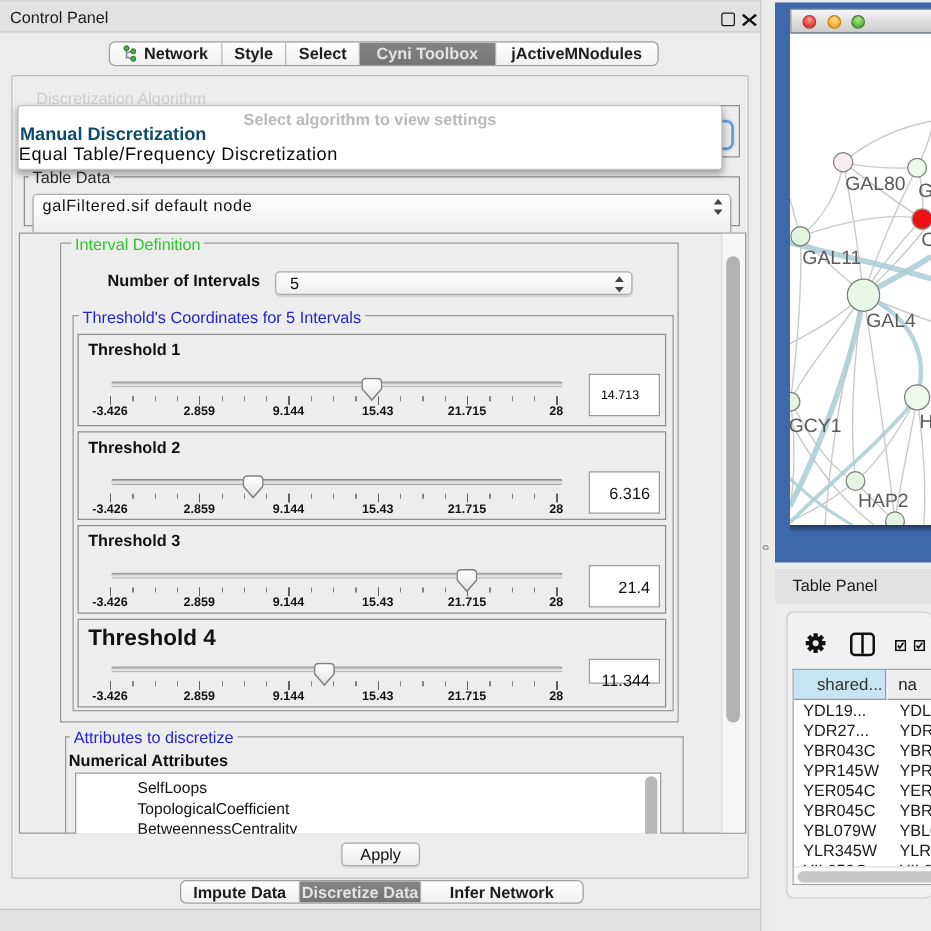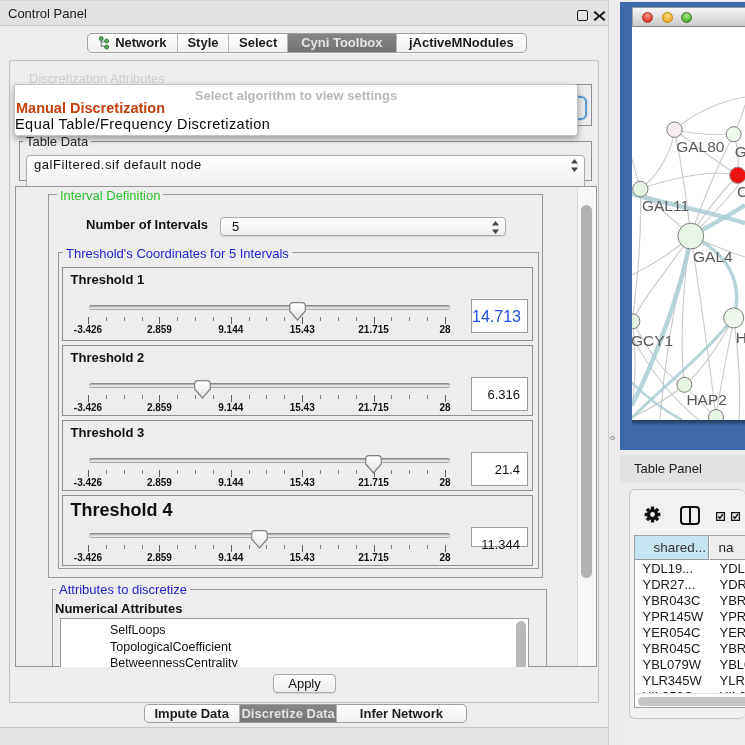--- a/index.html
+++ b/index.html
@@ -27,21 +27,21 @@
             <circle cx="8.6" cy="5" r="2" fill="#53a858" stroke="#2c7031" stroke-width="0.8"></circle>
             <circle cx="8.6" cy="11" r="2" fill="#53a858" stroke="#2c7031" stroke-width="0.8"></circle>
           </svg>Network</div>
 <div class="seg" style="width:52px;border-right:1px solid #b5b5b5;">Style</div>
 <div class="seg" style="width:59px;border-right:1px solid #b5b5b5;">Select</div>
 <div class="seg segdark" style="width:109px;border-right:1px solid #b5b5b5;">Cyni Toolbox</div>
 <div class="seg" style="width:130px;">jActiveMNodules</div>
 </div>
 <div class="abs" style="left:9px;top:60px;width:590px;height:643px;background:#ededed;border:1px solid #c0c0c0;border-radius:2px;"></div>
 <div class="abs" style="left:20px;top:84px;width:572px;height:42px;border:1px solid #8f8f8f;"></div>
-<div class="abs" style="left:26px;top:71px;font-size:13px;color:#cdcdcd;background:#ededed;padding:0 3px;">Discretization Attributes</div>
+<div class="abs" style="left:26px;top:71px;font-size:13px;color:#cdcdcd;background:#ededed;padding:0 3px;">Discretization Algorithm</div>
 <div class="abs" style="left:556px;top:96px;width:31px;height:24px;border:2.5px solid #5e9bd3;border-radius:6px;background:#e9e9e9;box-shadow:0 0 2px #8ab7e0;"></div>
 <div class="abs" style="left:19px;top:141px;width:573px;height:40px;border:1px solid #8f8f8f;"></div>
 <div class="abs" style="left:23px;top:134px;font-size:13px;color:#2a2a2a;background:#ededed;padding:0 3px;">Table Data</div>
 <div class="abs" style="left:26px;top:155px;width:559px;height:35px;border:1px solid #ababab;border-radius:4px;background:linear-gradient(#ffffff,#eeeeee);box-shadow:0 1px 1px rgba(0,0,0,.12);">
 <div class="abs" style="left:7px;top:1px;font-size:13px;letter-spacing:0.55px;color:#111;">galFiltered.sif default node</div>
 <svg class="abs" style="right:5px;top:3px;" width="9" height="13" viewBox="0 0 9 13">
 <path d="M4.5 0 L8 4.5 L1 4.5 Z" fill="#444"></path>
           <path d="M4.5 13 L8 8.5 L1 8.5 Z" fill="#444"></path>
         </svg>
 </div>
@@ -74,21 +74,21 @@
         <svg class="abs" style="left:226.0px;top:34px;" width="17" height="19" viewBox="0 0 17 19">
 <path d="M4 0.7 L13 0.7 Q16.3 0.7 16.3 4 L16.3 9 L8.5 18 L0.7 9 L0.7 4 Q0.7 0.7 4 0.7 Z" fill="url(#tg1)" stroke="#828282" stroke-width="1.2"></path>
 <defs>
             <linearGradient id="tg1" x1="0" y1="0" x2="0" y2="1">
               <stop offset="0" stop-color="#ffffff"></stop>
               <stop offset="0.5" stop-color="#f2f2f2"></stop>
               <stop offset="1" stop-color="#e4e4e4"></stop>
             </linearGradient>
           </defs>
         </svg>
-        <div class="abs" style="left:408.5px;top:31px;width:57px;height:34px;background:#fff;border:1px solid #9c9c9c;font-size:16px;color:#1d4ed8;text-align:center;line-height:34px;padding-right:7px;">14.713</div>
+        <div class="abs" style="left:408.5px;top:31px;width:57px;height:34px;background:#fff;border:1px solid #9c9c9c;font-size:10px;color:#000000;text-align:center;line-height:34px;padding-right:7px;">14.713</div>
       </div>
 <div class="abs" style="left:61.5px;top:345px;width:471.5px;height:71px;border:1px solid #8f8f8f;background:#ededed;">
         <div class="abs b" style="left:8px;top:4px;font-size:13px;color:#111;">Threshold 2</div>
         <div class="abs" style="left:26.5px;top:37px;width:361px;height:5px;border-radius:2.5px;background:linear-gradient(#9a9a9a,#d8d8d8 40%,#efefef);border-top:1px solid #8a8a8a;border-bottom:1px solid #a8a8a8;"></div>
         <div class="abs" style="left:25.5px;top:49px;width:358.5px;height:4px;background:repeating-linear-gradient(90deg,#808080 0 1px,transparent 1px 17.85px);"></div>
         <div class="abs" style="left:25.5px;top:49px;width:358.5px;height:7px;background:repeating-linear-gradient(90deg,#606060 0 1px,transparent 1px 71.4px);"></div>
         <div class="abs b" style="left:25.5px;top:56px;transform:translateX(-50%);font-size:10px;color:#111;white-space:nowrap;">-3.426</div>
         <div class="abs b" style="left:96.9px;top:56px;transform:translateX(-50%);font-size:10px;color:#111;white-space:nowrap;">2.859</div>
         <div class="abs b" style="left:168.3px;top:56px;transform:translateX(-50%);font-size:10px;color:#111;white-space:nowrap;">9.144</div>
         <div class="abs b" style="left:239.70000000000002px;top:56px;transform:translateX(-50%);font-size:10px;color:#111;white-space:nowrap;">15.43</div>
@@ -161,21 +161,21 @@
 </div>
 <div class="abs" style="left:273px;top:674px;width:63px;height:19px;border:1px solid #a8a8a8;border-radius:4px;background:linear-gradient(#ffffff,#ededed);box-shadow:0 1px 1px rgba(0,0,0,.1);text-align:center;font-size:13px;color:#111;line-height:18px;">Apply</div>
 <div class="abs" style="left:143.5px;top:703.5px;width:323px;height:19px;border:1px solid #9f9f9f;border-radius:5px;background:linear-gradient(#ffffff,#f0f0f0);display:flex;overflow:hidden;">
 <div class="seg" style="width:96px;border-right:1px solid #b5b5b5;">Impute Data</div>
 <div class="seg segdark" style="width:98px;border-right:1px solid #b5b5b5;">Discretize Data</div>
 <div class="seg" style="width:129px;">Infer Network</div>
 </div>
 <div class="abs" style="left:0;top:727px;width:608px;height:18px;background:#e3e3e3;border-top:1px solid #c6c6c6;"></div>
 <div class="abs" style="left:14px;top:84px;width:564px;height:52px;background:#ffffff;border:1px solid #c4c4c4;border-radius:3px;box-shadow:0 3px 6px rgba(0,0,0,.35);">
 <div class="abs b" style="left:0;right:0;top:3px;text-align:center;font-size:13px;color:#b9b9b9;">Select algorithm to view settings</div>
-<div class="abs b" style="left:1px;top:15px;font-size:14.5px;color:#c2410c;">Manual Discretization</div>
+<div class="abs b" style="left:1px;top:15px;font-size:14.5px;color:#0c4a6e;">Manual Discretization</div>
 <div class="abs" style="left:0px;top:31px;font-size:14.5px;letter-spacing:0.45px;color:#0a0a0a;">Equal Table/Frequency Discretization</div>
 </div>
 </div>
 <div class="abs" style="left:608px;top:0;width:12px;height:745px;background:#ebebeb;border-left:1px solid #cccccc;"></div>
 <div class="abs" style="left:610px;top:436px;width:5px;height:4px;border:1px solid #9a9a9a;border-radius:2px;background:#e0e0e0;"></div>
 <div class="abs" style="left:620px;top:0;width:125px;height:745px;background:#ececec;">
 <div class="abs" style="left:0;top:2px;width:125px;height:448px;background:#3d68a9;"></div>
 <div class="abs" style="left:12px;top:7px;width:113px;height:20px;background:linear-gradient(#f5f5f5,#cbcbcb);border-top:1px solid #9a9a9a;border-bottom:1px solid #848484;border-left:1px solid #a5a5a5;"></div>
 <div class="abs" style="left:21.5px;top:11.5px;width:11px;height:11px;border-radius:50%;background:radial-gradient(circle at 50% 30%,#ff9a92,#df382e 70%);border:1px solid #b33;"></div>
 <div class="abs" style="left:41.5px;top:11.5px;width:11px;height:11px;border-radius:50%;background:radial-gradient(circle at 50% 30%,#ffd97e,#efaf32 70%);border:1px solid #b80;"></div>

